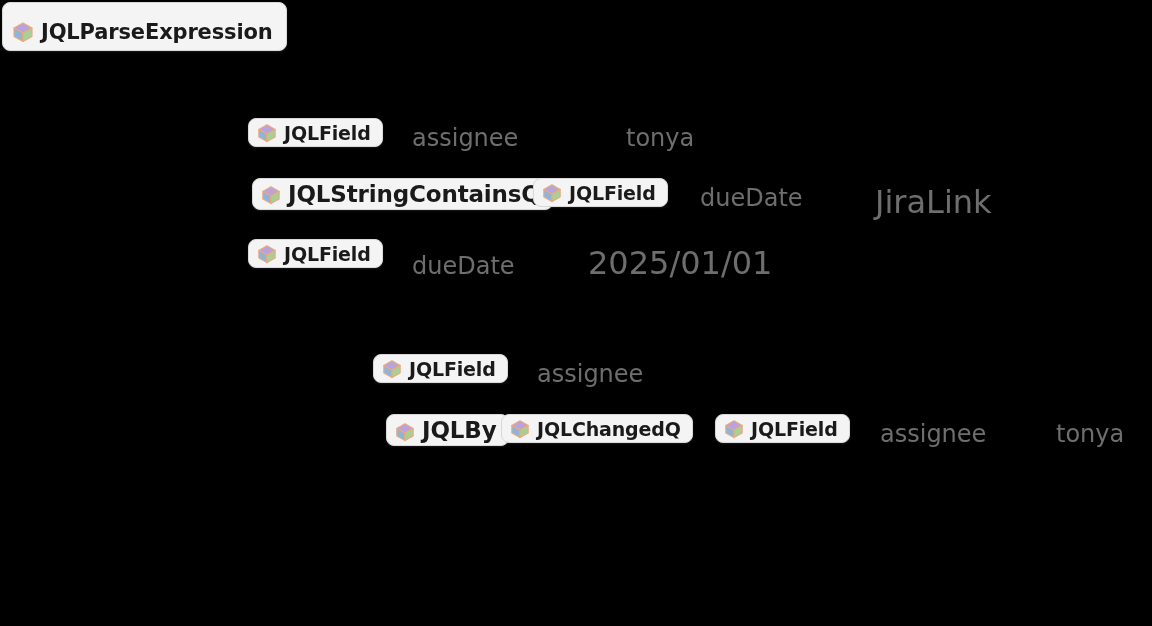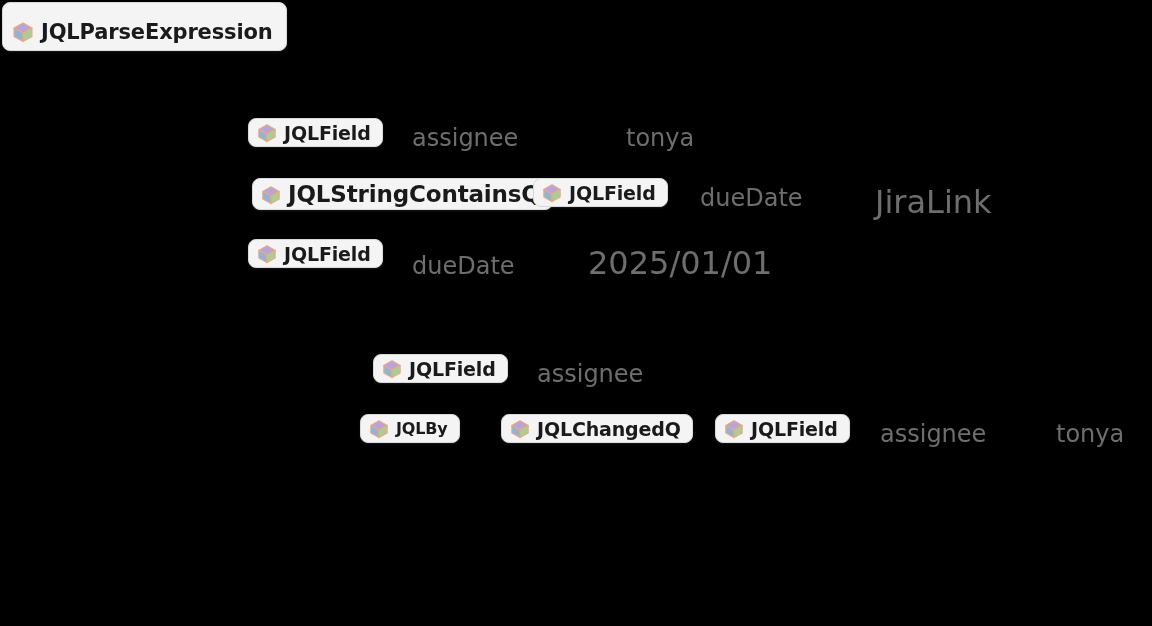--- a/index.html
+++ b/index.html
@@ -122,21 +122,21 @@
   <div class="pill" style="left:373px; top:354px; font-size:19px;">
     <svg class="cube-icon" width="20" height="20" viewBox="0 0 22 22" aria-hidden="true">
       <polygon points="11,2 20,7 11,12 2,7" fill="#b9a3dd" stroke="#f0a878" stroke-width="1.2" stroke-linejoin="round"></polygon>
       <polygon points="2,7 11,12 11,20.5 2,15.5" fill="#8fb4d9" stroke="#f0a878" stroke-width="1.2" stroke-linejoin="round"></polygon>
       <polygon points="20,7 11,12 11,20.5 20,15.5" fill="#a8cf96" stroke="#f0a878" stroke-width="1.2" stroke-linejoin="round"></polygon>
     </svg>
     <span class="pill-label">JQLField</span>
   </div>
   <span class="token" style="left:537px; top:362px; font-size:24px;">assignee</span>
 
-  <div class="pill" style="left:360px; top:414px; font-size:16px;">
+  <div class="pill" style="left:386px; top:414px; font-size:23px;align-items:flex-end;">
     <svg class="cube-icon" width="20" height="20" viewBox="0 0 22 22" aria-hidden="true">
       <polygon points="11,2 20,7 11,12 2,7" fill="#b9a3dd" stroke="#f0a878" stroke-width="1.2" stroke-linejoin="round"></polygon>
       <polygon points="2,7 11,12 11,20.5 2,15.5" fill="#8fb4d9" stroke="#f0a878" stroke-width="1.2" stroke-linejoin="round"></polygon>
       <polygon points="20,7 11,12 11,20.5 20,15.5" fill="#a8cf96" stroke="#f0a878" stroke-width="1.2" stroke-linejoin="round"></polygon>
     </svg>
     <span class="pill-label">JQLBy</span>
   </div>
   <div class="pill" style="left:501px; top:414px; font-size:19px;text-align:right;">
     <svg class="cube-icon" width="20" height="20" viewBox="0 0 22 22" aria-hidden="true">
       <polygon points="11,2 20,7 11,12 2,7" fill="#b9a3dd" stroke="#f0a878" stroke-width="1.2" stroke-linejoin="round"></polygon>

